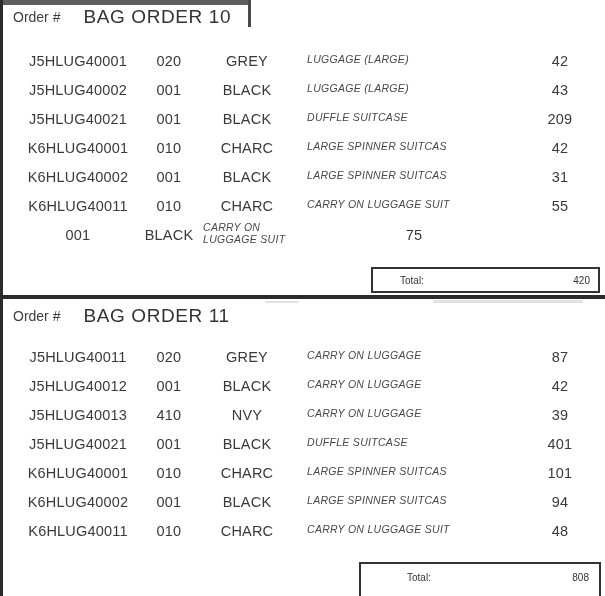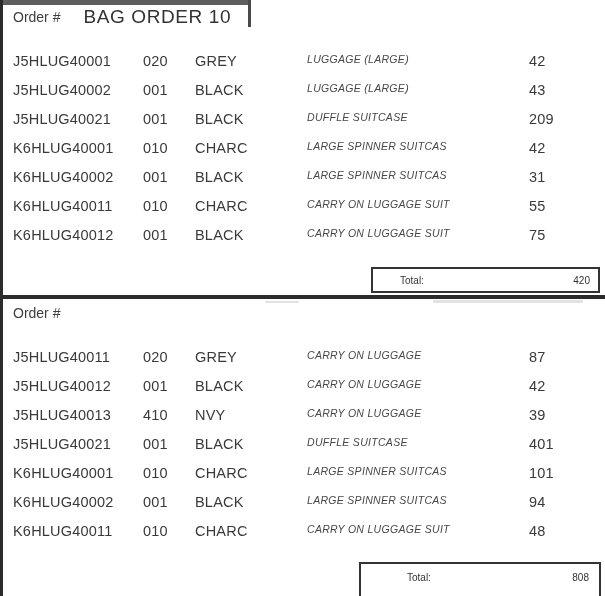--- a/index.html
+++ b/index.html
@@ -78,20 +78,21 @@
     display: grid;
     grid-template-columns: 130px 52px 104px 1fr 62px;
     align-items: center;
     height: 29px;
     padding: 0 14px 0 10px;
   }
   .c-sku, .c-color, .c-qty, .c-code {
     font-size: 14.5px;
     letter-spacing: 0.2px;
     color: #3a3a3a;
+    text-align: center;
   }
   .c-desc {
     font-size: 10.5px;
     letter-spacing: 0.3px;
     color: #474747;
     padding-left: 8px;
     align-self: center;
     transform: translateY(-2px);
     font-style: italic;
   }
@@ -181,38 +182,38 @@
     <span class="c-qty">31</span>
   </div>
         <div class="row">
     <span class="c-sku">K6HLUG40011</span>
     <span class="c-code">010</span>
     <span class="c-color">CHARC</span>
     <span class="c-desc">CARRY ON LUGGAGE SUIT</span>
     <span class="c-qty">55</span>
   </div>
         <div class="row">
-    <span class="c-sku">K6HLUG40012</span>
     <span class="c-code">001</span>
     <span class="c-color">BLACK</span>
     <span class="c-desc">CARRY ON LUGGAGE SUIT</span>
     <span class="c-qty">75</span>
   </div>
       </div>
     <div class="totalbox">
       <span>Total:</span>
       <span>420</span>
     </div>
   </section>
 
   <section class="page" id="page-1">
     <div class="ghost ghost-a"></div>
     <div class="ghost ghost-b"></div>
     <div class="hdr">
       <span class="hdr-label">Order #</span>
+      <span class="hdr-title">BAG ORDER 11</span>
     </div>
     <div class="rows">
         <div class="row">
     <span class="c-sku">J5HLUG40011</span>
     <span class="c-code">020</span>
     <span class="c-color">GREY</span>
     <span class="c-desc">CARRY ON LUGGAGE</span>
     <span class="c-qty">87</span>
   </div>
         <div class="row">

